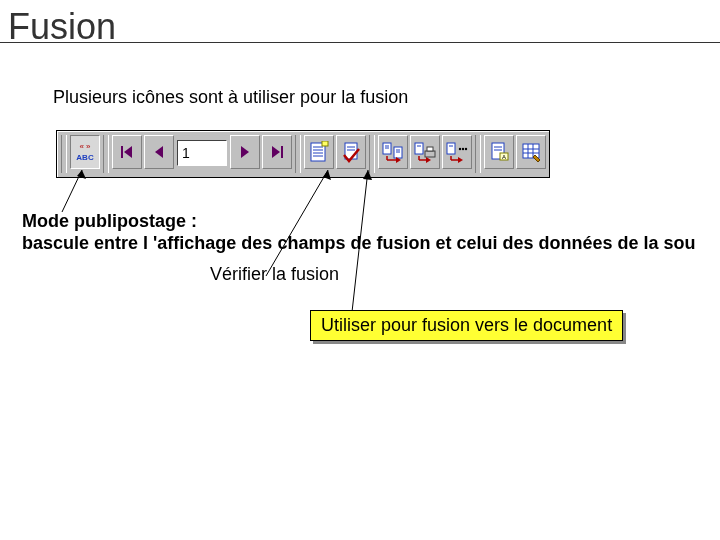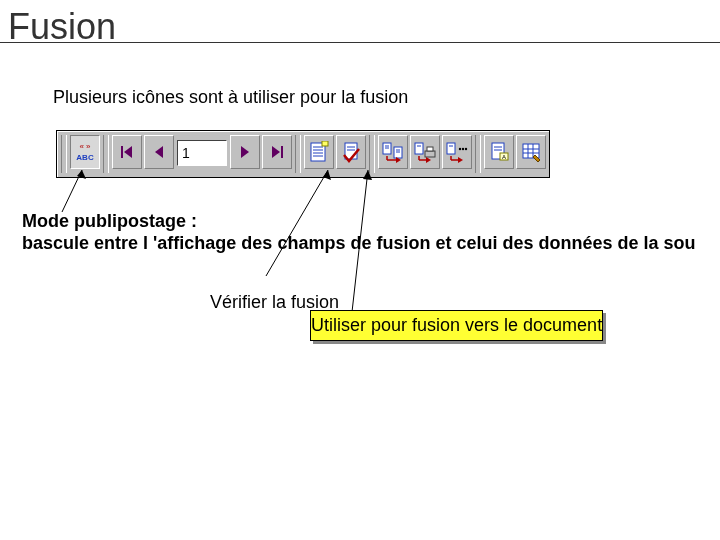--- a/index.html
+++ b/index.html
@@ -101,31 +101,31 @@
     top: 210px;
     font-size: 18px;
     line-height: 22px;
     color: #000;
     white-space: pre;
     font-weight: bold;
   }
   .verify-text {
     position: absolute;
     left: 210px;
-    top: 292px;
+    top: 264px;
     font-size: 18px;
     color: #000;
   }
   .callout-box {
     position: absolute;
     left: 310px;
     top: 310px;
     background: #ffff33;
     border: 1px solid #000;
-    padding: 4px 0;
+    padding: 4px 10px;
     font-size: 18px;
     color: #000;
     box-shadow: 3px 3px 0 #888;
     text-align: center;
   }
   svg.icon { display: block; }
 </style>
 </head>
 <body>
 

